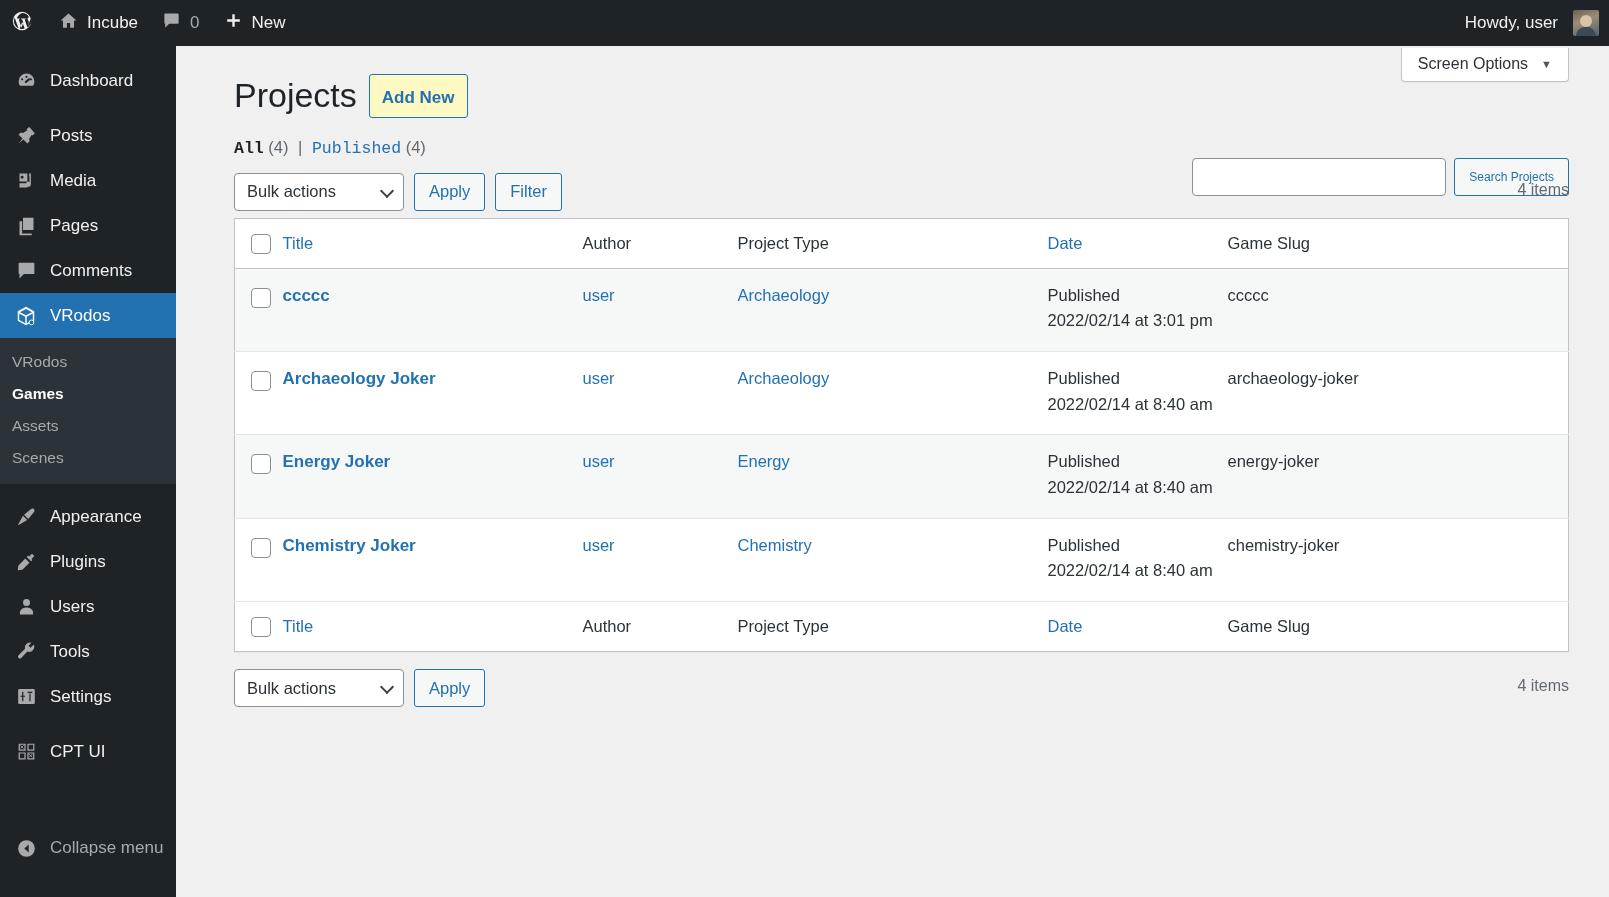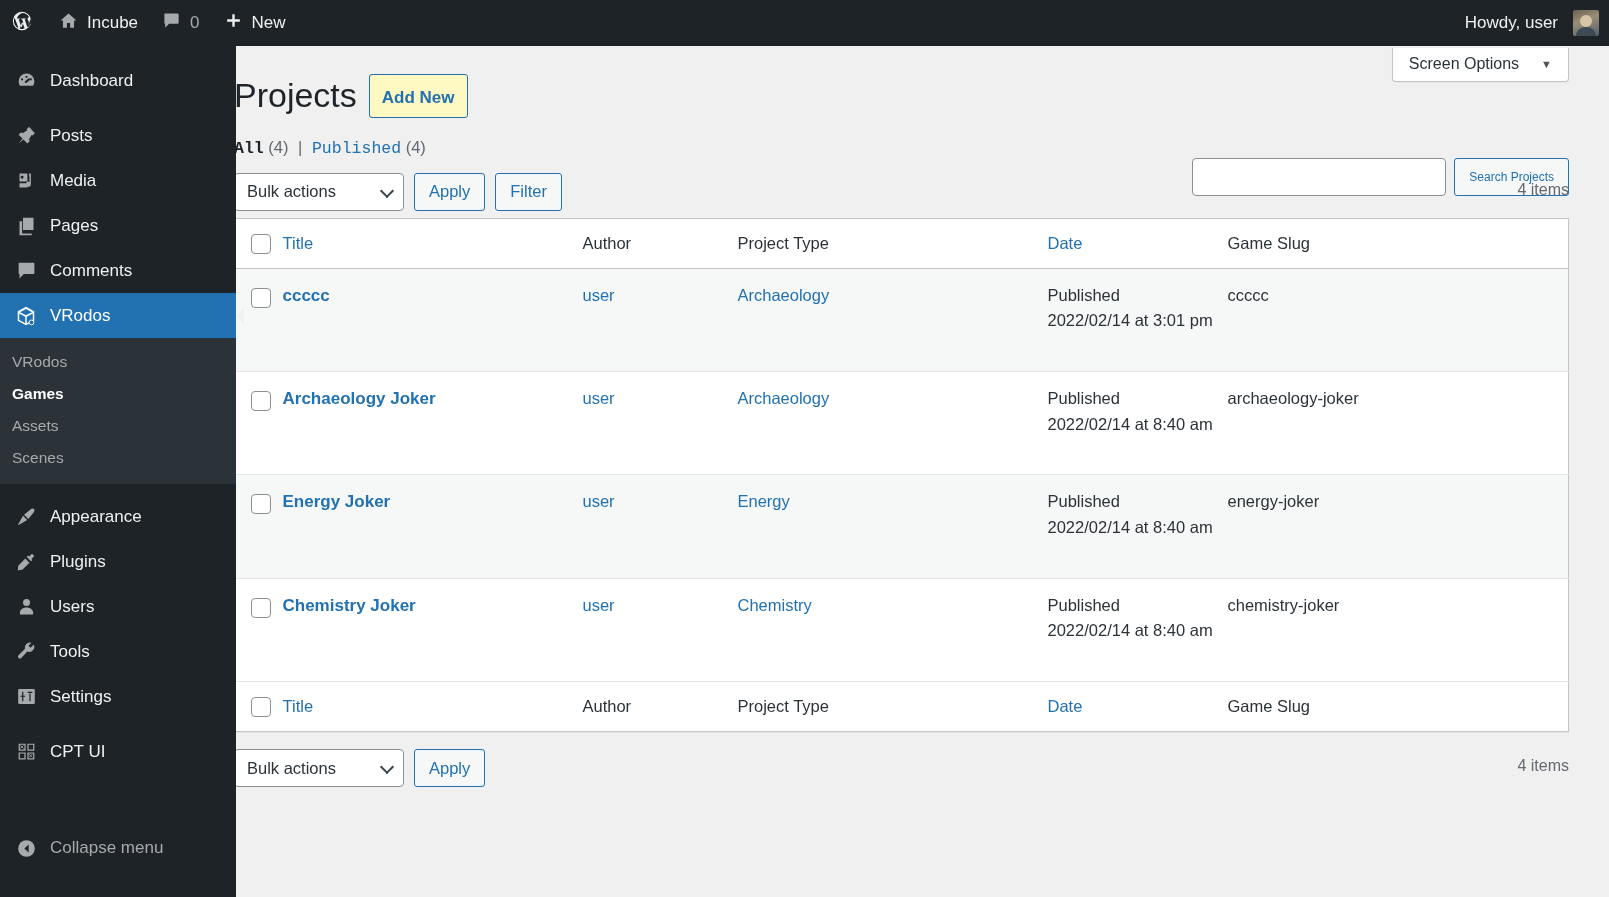--- a/index.html
+++ b/index.html
@@ -49,21 +49,21 @@
   }
   .avatar::before {
     content:""; position:absolute; left:3px; bottom:0;
     width:20px; height:9px; border-radius:10px 10px 0 0;
     background:#3c4a55;
   }
 
   
   #sidebar {
     position: absolute; top: 46px; left: 0;
-    width: 236px; height: 851px;
+    width: 176px; height: 851px;
     background: #1d2327;
     z-index: 40;
   }
   .menu-top { padding-top: 12px; }
   .menu-item {
     display: flex; align-items: center;
     height: 45px; padding-left: 12px;
     color: #f0f0f1; font-size: 17px;
     text-decoration: none; position: relative;
     cursor: pointer;
@@ -113,21 +113,21 @@
 
   #screen-meta-links {
     position: absolute; top: 2px; right: 40px;
   }
   #screen-options-btn {
     background: #fff;
     border: 1px solid #c3c4c7; border-top: none;
     border-radius: 0 0 4px 4px;
     padding: 7px 16px 8px 16px;
     font-size: 16px; color: #2c3338;
-    display: flex; align-items: center; gap: 22px;
+    display: flex; align-items: center; gap: 13px;
     cursor: pointer;
     box-shadow: 0 1px 1px rgba(0,0,0,.04);
   }
   #screen-options-btn .caret { font-size: 11px; color: #50575e; }
 
   .wrap { padding: 28px 40px 0 30px; }
 
   #page-head { display: flex; align-items: center; gap: 12px; }
   #page-title {
     font-size: 34px; font-weight: 400; color: #1d2327;
@@ -228,21 +228,21 @@
   table.wp-list-table tfoot tr { border-top: 1px solid #c3c4c7; }
 
   th.col-cb, td.col-cb { width: 48px; padding-left: 16px !important; }
   th.col-title, td.col-title { width: 300px; }
   th.col-author, td.col-author { width: 155px; }
   th.col-type, td.col-type { width: 310px; }
   th.col-date, td.col-date { width: 180px; }
   th.col-slug, td.col-slug { width: auto; }
 
   table.wp-list-table tbody td {
-    padding: 14px 10px 26px 0;
+    padding: 14px 10px 6px 0;
     font-size: 16.5px; color: #2c3338;
     vertical-align: top;
     line-height: 1.55;
   }
   table.wp-list-table tbody tr { border-bottom: 1px solid #e5e5e5; }
   table.wp-list-table tbody tr.alternate { background: #f6f7f7; }
   td.col-title a.row-title {
     color: #2271b1; font-weight: bold; text-decoration: none;
     font-size: 17px;
   }

